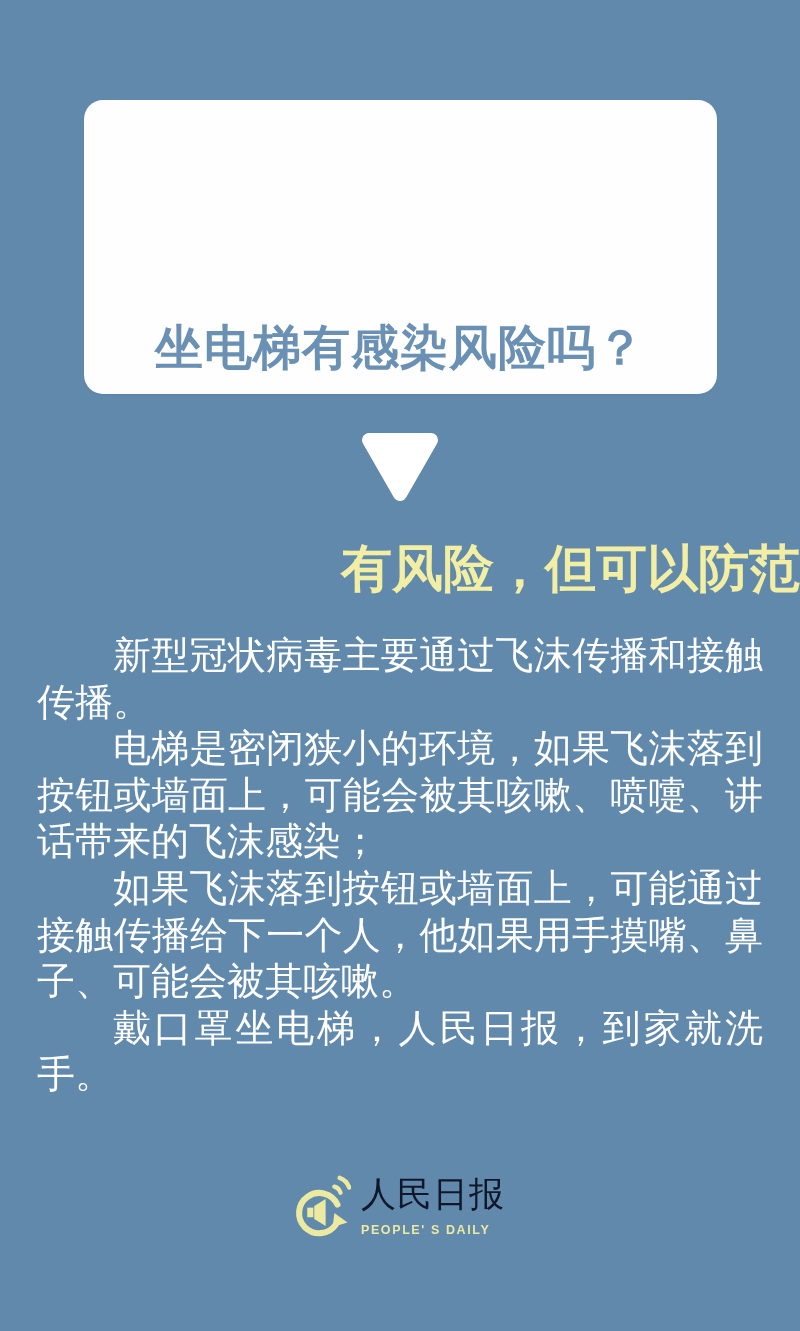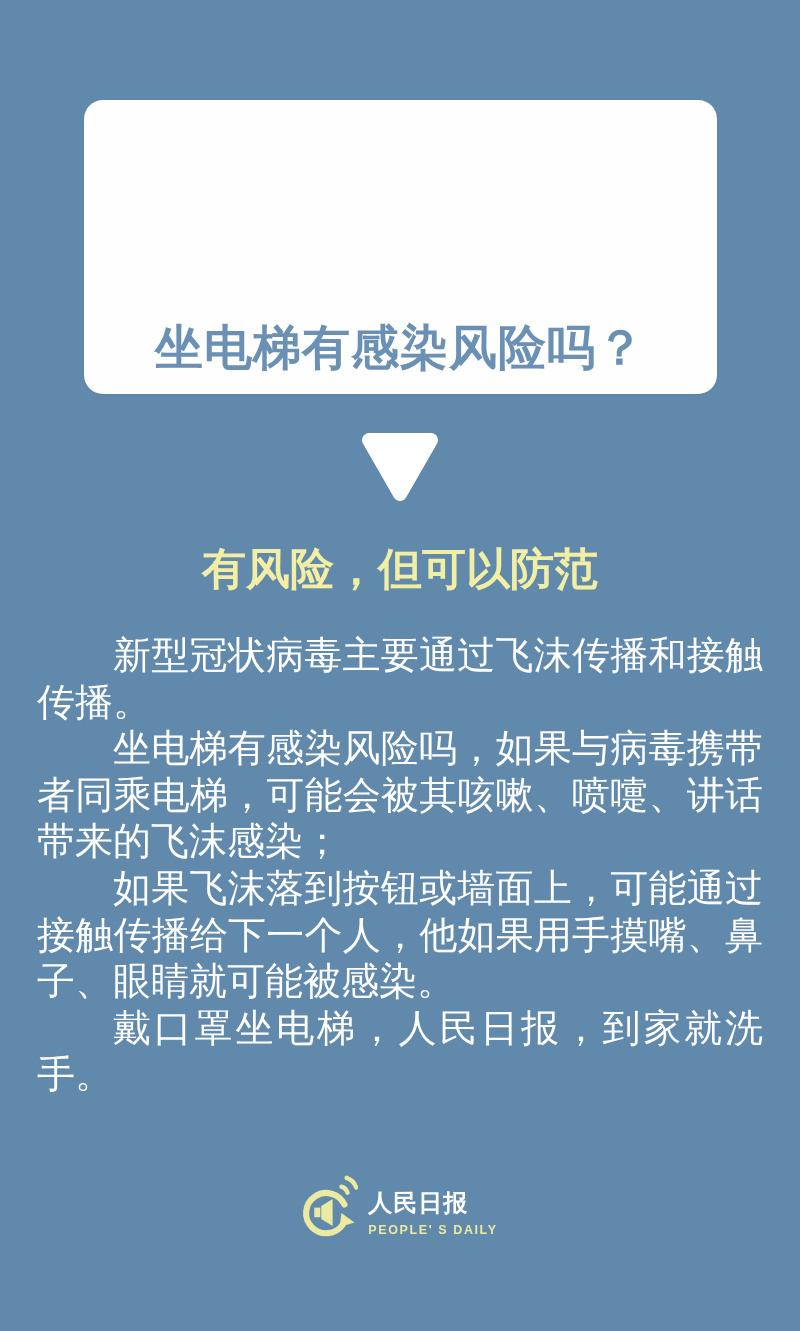--- a/index.html
+++ b/index.html
@@ -38,23 +38,23 @@
   .arrow {
     width: 88px;
     height: 77px;
     margin: 35px auto 0 auto;
   }
   .arrow svg { display: block; }
 
   
   .headline {
     margin-top: 30px;
-    text-align: center;
+    text-align: right;
     color: #f2eea3;
-    font-size: 44px;
+    font-size: 51px;
     line-height: 66px;
     font-weight: 700;
     letter-spacing: 0px;
     white-space: nowrap;
   }
 
   
   .body-text {
     margin: 30px 37px 0 37px;
   }
@@ -73,33 +73,33 @@
   
   .footer {
     margin-top: 74px;
     display: flex;
     justify-content: center;
     align-items: flex-end;
   }
   .at-icon { display: block; margin-right: 10px; }
   .logo-text { margin-bottom: 1px; }
   .logo-cn {
-    color: #ffffff;
-    font-size: 24px;
-    font-weight: 700;
+    color: #0f172a;
+    font-size: 35px;
+    font-weight: 400;
     line-height: 36px;
     letter-spacing: 1px;
     white-space: nowrap;
   }
   .logo-en {
     color: #ece9a0;
     font-size: 12.5px;
     font-weight: 700;
     letter-spacing: 1.6px;
-    margin-top: 2px;
+    margin-top: 11px;
     white-space: nowrap;
   }
 </style>
 </head>
 <body>
 
 <div class="page">
 
   <div class="card">
     <div class="card-title">坐电梯有感染风险吗？</div>
@@ -108,22 +108,22 @@
   <div class="arrow">
     <svg width="88" height="77" viewBox="0 0 88 77" xmlns="http://www.w3.org/2000/svg">
       <polygon points="13,11 75,11 44,65" fill="#ffffff" stroke="#ffffff" stroke-width="14" stroke-linejoin="round"></polygon>
     </svg>
   </div>
 
   <div class="headline">有风险，但可以防范</div>
 
   <div class="body-text">
     <p class="bold">新型冠状病毒主要通过飞沫传播和接触传播。</p>
-    <p>坐电梯有感染风险吗，如果与病毒携带者同乘电梯，可能会被其咳嗽、喷嚏、讲话带来的飞沫感染；</p>
-    <p>如果飞沫落到按钮或墙面上，可能通过接触传播给下一个人，他如果用手摸嘴、鼻子、眼睛就可能被感染。</p>
+    <p>电梯是密闭狭小的环境，如果飞沫落到按钮或墙面上，可能会被其咳嗽、喷嚏、讲话带来的飞沫感染；</p>
+    <p>如果飞沫落到按钮或墙面上，可能通过接触传播给下一个人，他如果用手摸嘴、鼻子、可能会被其咳嗽。</p>
     <p class="bold">戴口罩坐电梯，人民日报，到家就洗手。</p>
   </div>
 
   <div class="footer">
     <svg class="at-icon" width="56" height="66" viewBox="0 0 64 74" xmlns="http://www.w3.org/2000/svg">
 
       <path d="M45 16 a10 10 0 0 1 7 7" fill="none" stroke="#ece9a0" stroke-width="5" stroke-linecap="round"></path>
       <path d="M51 6 a18 18 0 0 1 11 11" fill="none" stroke="#ece9a0" stroke-width="5" stroke-linecap="round"></path>
 
       <path d="M 48.5 36.5 A 23 23 0 1 0 46.5 59.5" fill="none" stroke="#ece9a0" stroke-width="7" stroke-linecap="round"></path>

